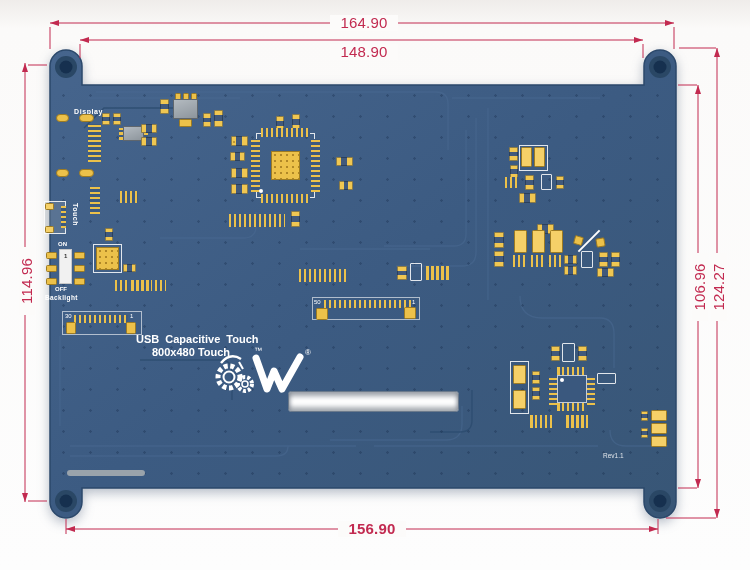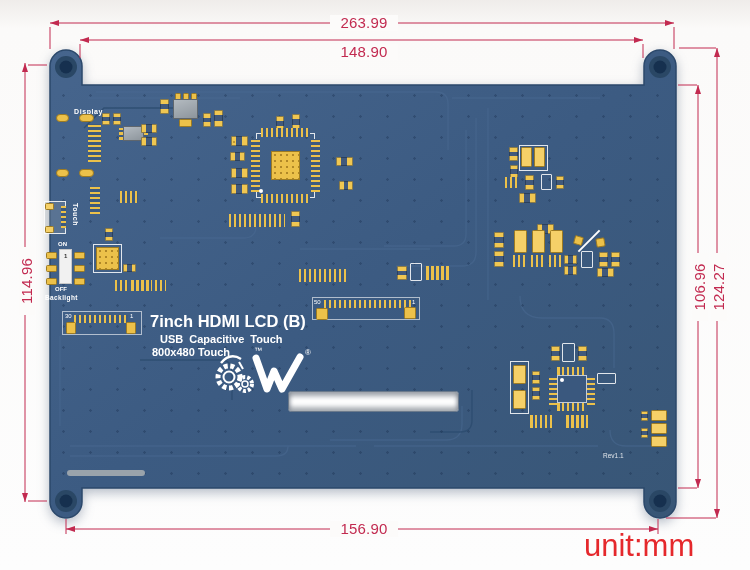--- a/index.html
+++ b/index.html
@@ -134,22 +134,21 @@
   <div class="sh" style="left:131px;top:280px;width:21px;height:11px;"></div>
   <div class="sh" style="left:155px;top:280px;width:11px;height:11px;"></div>
 
   <div class="outl" style="left:62px;top:311px;width:80px;height:24px;border-color:rgba(255,255,255,.6);"></div>
   <div class="silk" style="left:65px;top:313px;font-size:6px;font-weight:normal;">30</div>
   <div class="sh" style="left:74px;top:315px;width:54px;height:8px;"></div>
   <div class="silk" style="left:130px;top:313px;font-size:6px;font-weight:normal;">1</div>
   <div class="pad" style="left:66px;top:322px;width:10px;height:12px;"></div>
   <div class="pad" style="left:126px;top:322px;width:10px;height:12px;"></div>
 
-  <div class="silk" style="left:150px;top:313px;font-size:16.5px;">7inch HDMI LCD (B)</div>
-  <div class="silk" style="left:160px;top:334px;font-size:11px;word-spacing:3px;">USB Capacitive Touch</div>
+  <div class="silk" style="left:136px;top:334px;font-size:11px;word-spacing:3px;">USB Capacitive Touch</div>
   <div class="silk" style="left:152px;top:347px;font-size:11px;">800x480 Touch</div>
 
   <div class="abs" style="left:212px;top:348px;width:104px;height:48px;">
     <svg width="104" height="48" viewBox="0 0 104 48">
       <g stroke="#fff" fill="none">
         <circle cx="17" cy="29" r="11" stroke-width="5" stroke-dasharray="4 2.6"></circle>
         <circle cx="17" cy="29" r="5.5" stroke-width="2"></circle>
         <circle cx="33" cy="36" r="7" stroke-width="4" stroke-dasharray="3 2"></circle>
         <circle cx="33" cy="36" r="3" stroke-width="1.5"></circle>
         <path d="M9 15 Q18 4 29 11" stroke-width="2.5"></path>
@@ -281,21 +280,20 @@
         <polygon points="25,502 22,493 28,493"></polygon>
       <polygon points="698,85 695,94 701,94"></polygon>
         <polygon points="698,488 695,479 701,479"></polygon>
       <polygon points="717,48 714,57 720,57"></polygon>
         <polygon points="717,518 714,509 720,509"></polygon>
       <polygon points="66,529 75,526 75,532"></polygon>
         <polygon points="658,529 649,526 649,532"></polygon>
     </g>
   </svg>
 
-  <div class="dim" style="left:330px;top:15px;">263.99</div>
+  <div class="dim" style="left:330px;top:15px;">164.90</div>
   <div class="dim" style="left:330px;top:44px;">148.90</div>
   <div class="dim rot" style="left:-7px;top:273px;">114.96</div>
   <div class="dim rot" style="left:666px;top:279px;">106.96</div>
   <div class="dim rot" style="left:685px;top:279px;">124.27</div>
-  <div class="dim" style="left:330px;top:521px;">156.90</div>
-
-  <div class="unit">unit:mm</div>
+  <div class="dim" style="left:338px;top:521px;font-weight:bold;">156.90</div>
+
 </div>
 
 </body></html>

